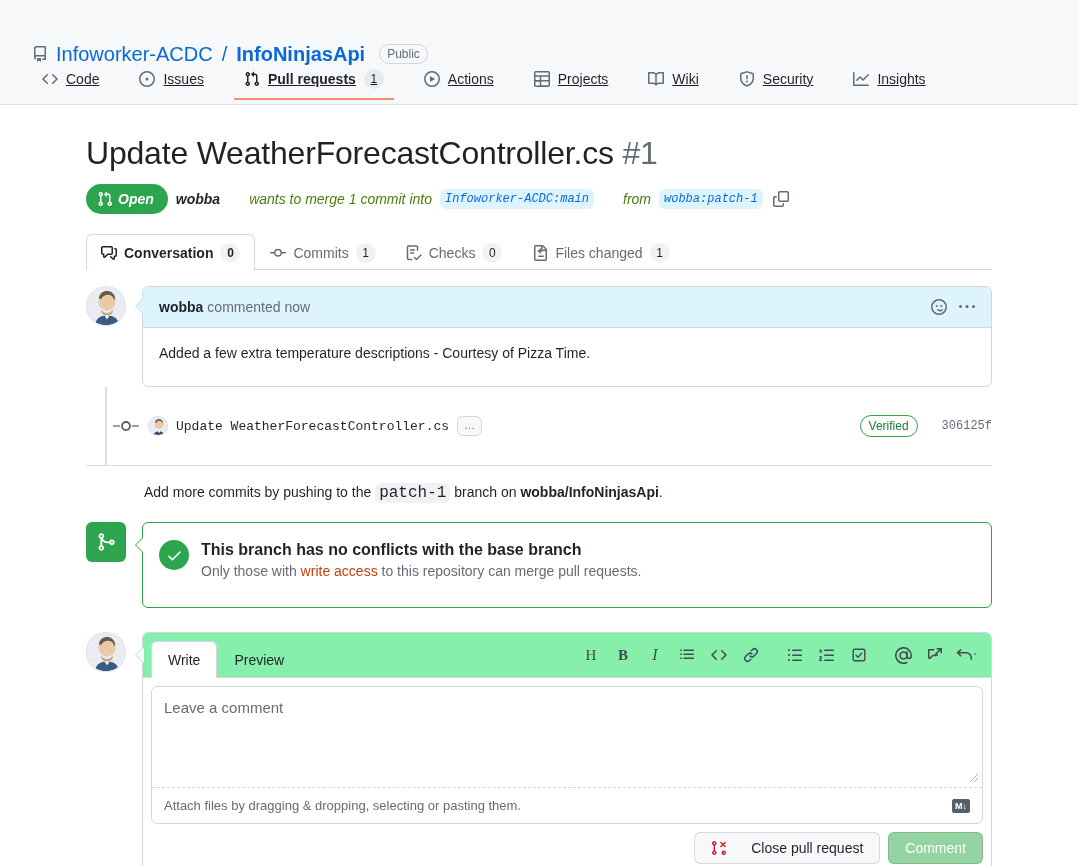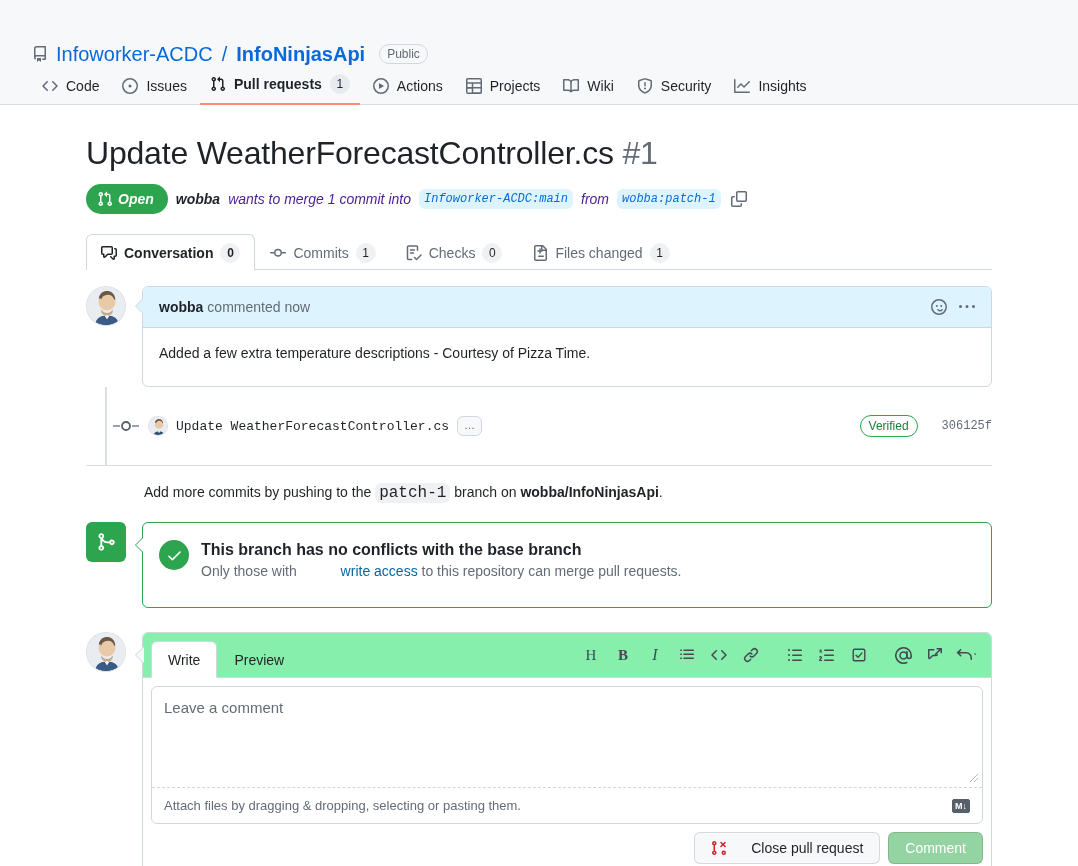--- a/index.html
+++ b/index.html
@@ -54,27 +54,28 @@
     background: transparent;
     font-weight: 500;
     height: 20px;
     display: inline-flex;
     align-items: center;
   }
 
   
   .repo-nav {
     display: flex;
-    align-items: flex-end;
+    align-items: center;
     padding-left: 32px;
-    gap: 3px;
+    gap: 20px;
     position: absolute;
     bottom: 0;
     left: 0;
     height: 48px;
+    text-decoration: underline;
   }
   .nav-item {
     display: flex;
     align-items: center;
     gap: 8px;
     padding: 7px 10px 9px 10px;
     font-size: 14px;
     color: #1f2328;
     border-bottom: 2px solid transparent;
     margin-bottom: -1px;
@@ -127,21 +128,21 @@
     align-items: center;
     gap: 5px;
     background: #2da44e;
     color: #ffffff;
     font-size: 14px;
     font-weight: 600;
     padding: 5px 14px 5px 11px;
     border-radius: 2em;
     line-height: 20px;
   }
-  .meta-text { color: #4c1d95; }
+  .meta-text { color: #4d7c0f; margin-left: 21px; }
   .meta-strong { color: #1f2328; font-weight: 600; }
   .branch-pill {
     background: #ddf4ff;
     color: #0969da;
     border-radius: 6px;
     padding: 1px 5px;
     font-family: "Liberation Mono", monospace;
     font-size: 12px;
     line-height: 18px;
     display: inline-block;
@@ -398,21 +399,21 @@
   .merge-row { display: flex; align-items: flex-start; gap: 12px; }
   .check-circle {
     width: 30px; height: 30px; border-radius: 50%;
     background: #2da44e; color: #fff;
     display: flex; align-items: center; justify-content: center;
     flex: 0 0 30px;
     margin-top: 1px;
   }
   .merge-title { font-size: 16px; font-weight: 600; color: #1f2328; line-height: 1.35; }
   .merge-sub { font-size: 14px; color: #636c76; margin-top: 2px; }
-  .link { color: #0369a1; text-decoration: none; cursor: pointer; margin-left: 40px; }
+  .link { color: #c2410c; text-decoration: none; cursor: pointer; }
 
   
   .form-wrap { display: flex; margin-top: 24px; padding-bottom: 24px; }
   .form-box {
     flex: 1;
     margin-left: 16px;
     border: 1px solid #d0d7de;
     border-radius: 6px;
     background: #fff;
     position: relative;

